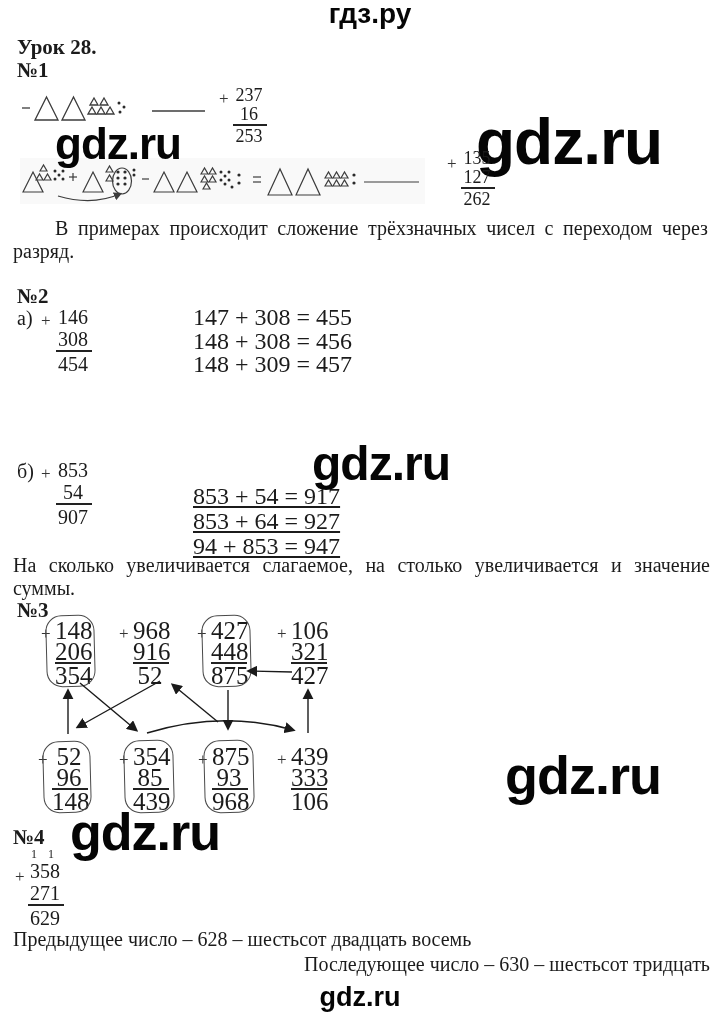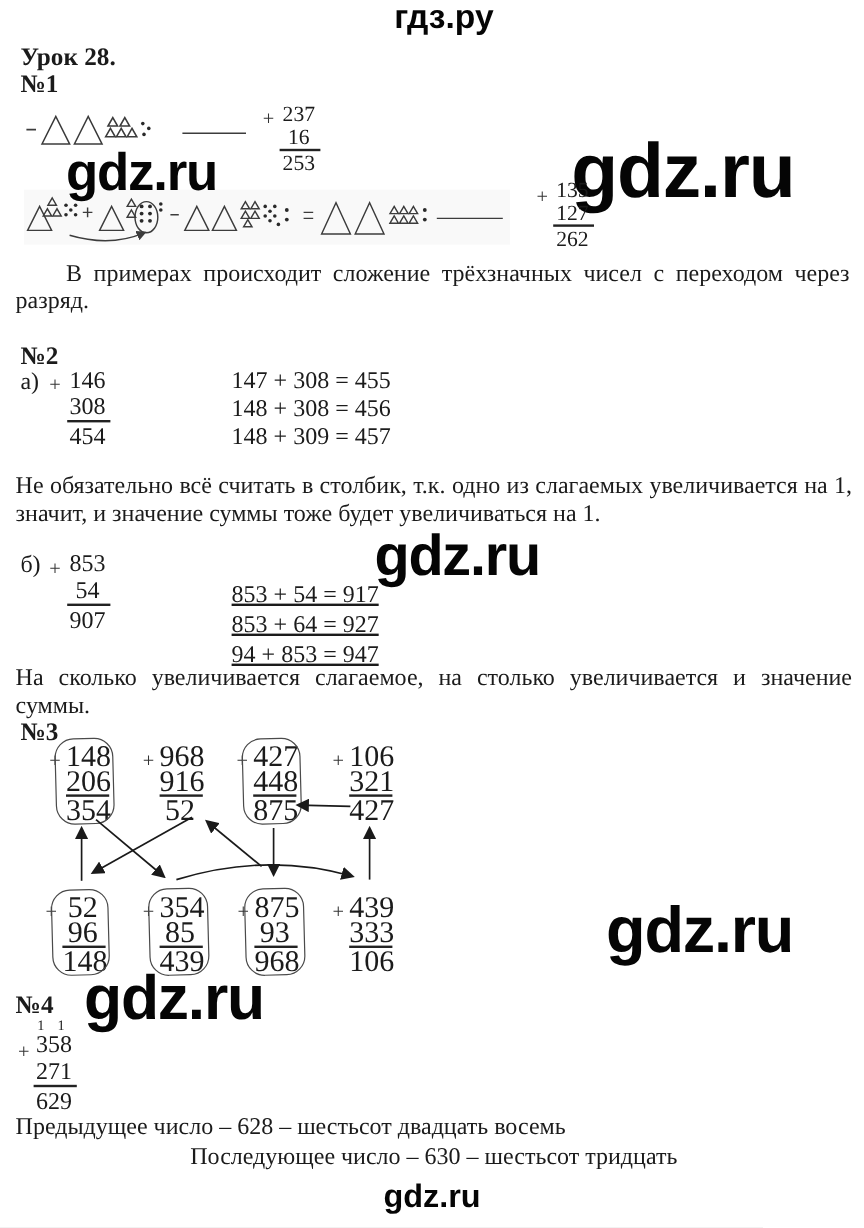--- a/index.html
+++ b/index.html
@@ -22,21 +22,21 @@
   
   .coladd{position:absolute;width:36px;}
   .coladd .row{height:22px;line-height:22px;font-size:20px;text-align:center;padding-right:2px;}
   .coladd .mid{border-bottom:2px solid #222;}
   .coladd .sum{margin-top:1px;}
   .coladd .plus{position:absolute;left:-15px;top:5px;font-size:17px;color:#333;}
   
   .coladd.small{width:34px;}
   .coladd.small .row{height:19px;line-height:19px;font-size:18px;}
   .coladd.n3 .row{height:21px;line-height:21px;font-size:25px;}
-  .eqs{font-size:20px;line-height:25px;white-space:nowrap;}
+  .eqs{font-size:24px;line-height:25px;white-space:nowrap;}
   .eqs.tight{line-height:23.5px;}
   
   .oval{
     position:absolute;border:1.4px solid #4a4a4a;border-radius:16px;
     transform:rotate(-1.5deg);pointer-events:none;
   }
   .label{font-size:20px;line-height:1;}
   .carry{font-size:12px;letter-spacing:4px;line-height:1;color:#222;}
   svg{display:block;}
   .band{background:rgba(0,0,0,0.025);}
@@ -168,21 +168,20 @@
     <div class="row mid">308</div>
     <div class="row sum">454</div>
   </div>
 
   <div class="abs eqs tight" style="left:193px;top:306px;">
     <div>147 + 308 = 455</div>
     <div>148 + 308 = 456</div>
     <div>148 + 309 = 457</div>
   </div>
 
-  <div class="abs para" style="left:13px;top:394px;width:697px;">Не обязательно всё считать в столбик, т.к. одно из слагаемых увеличивается на 1, значит, и значение суммы тоже будет увеличиваться на 1.</div>
 
   <div class="abs label" style="left:17px;top:461px;">б)</div>
 
   <div class="coladd" style="left:56px;top:459px;">
     <span class="plus">+</span>
     <div class="row">853</div>
     <div class="row mid">54</div>
     <div class="row sum">907</div>
   </div>
 
@@ -283,17 +282,17 @@
   <div class="abs carry" style="left:31px;top:848px;">1 1</div>
 
   <div class="coladd" style="left:28px;top:860px;">
     <span class="plus" style="left:-13px;top:7px;">+</span>
     <div class="row">358</div>
     <div class="row mid">271</div>
     <div class="row sum">629</div>
   </div>
 
   <div class="abs para" style="left:13px;top:928px;width:697px;text-align:left;">Предыдущее число – 628 – шестьсот двадцать восемь</div>
-  <div class="abs para" style="left:13px;top:953px;width:697px;text-align:center;">Последующее число – 630 – шестьсот тридцать</div>
+  <div class="abs para" style="left:13px;top:953px;width:697px;text-align:right;">Последующее число – 630 – шестьсот тридцать</div>
 
   <div class="abs wm" style="left:0;top:984px;width:720px;text-align:center;font-size:27px;letter-spacing:0;">gdz.ru</div>
 
 </div>
 
 </body></html>

